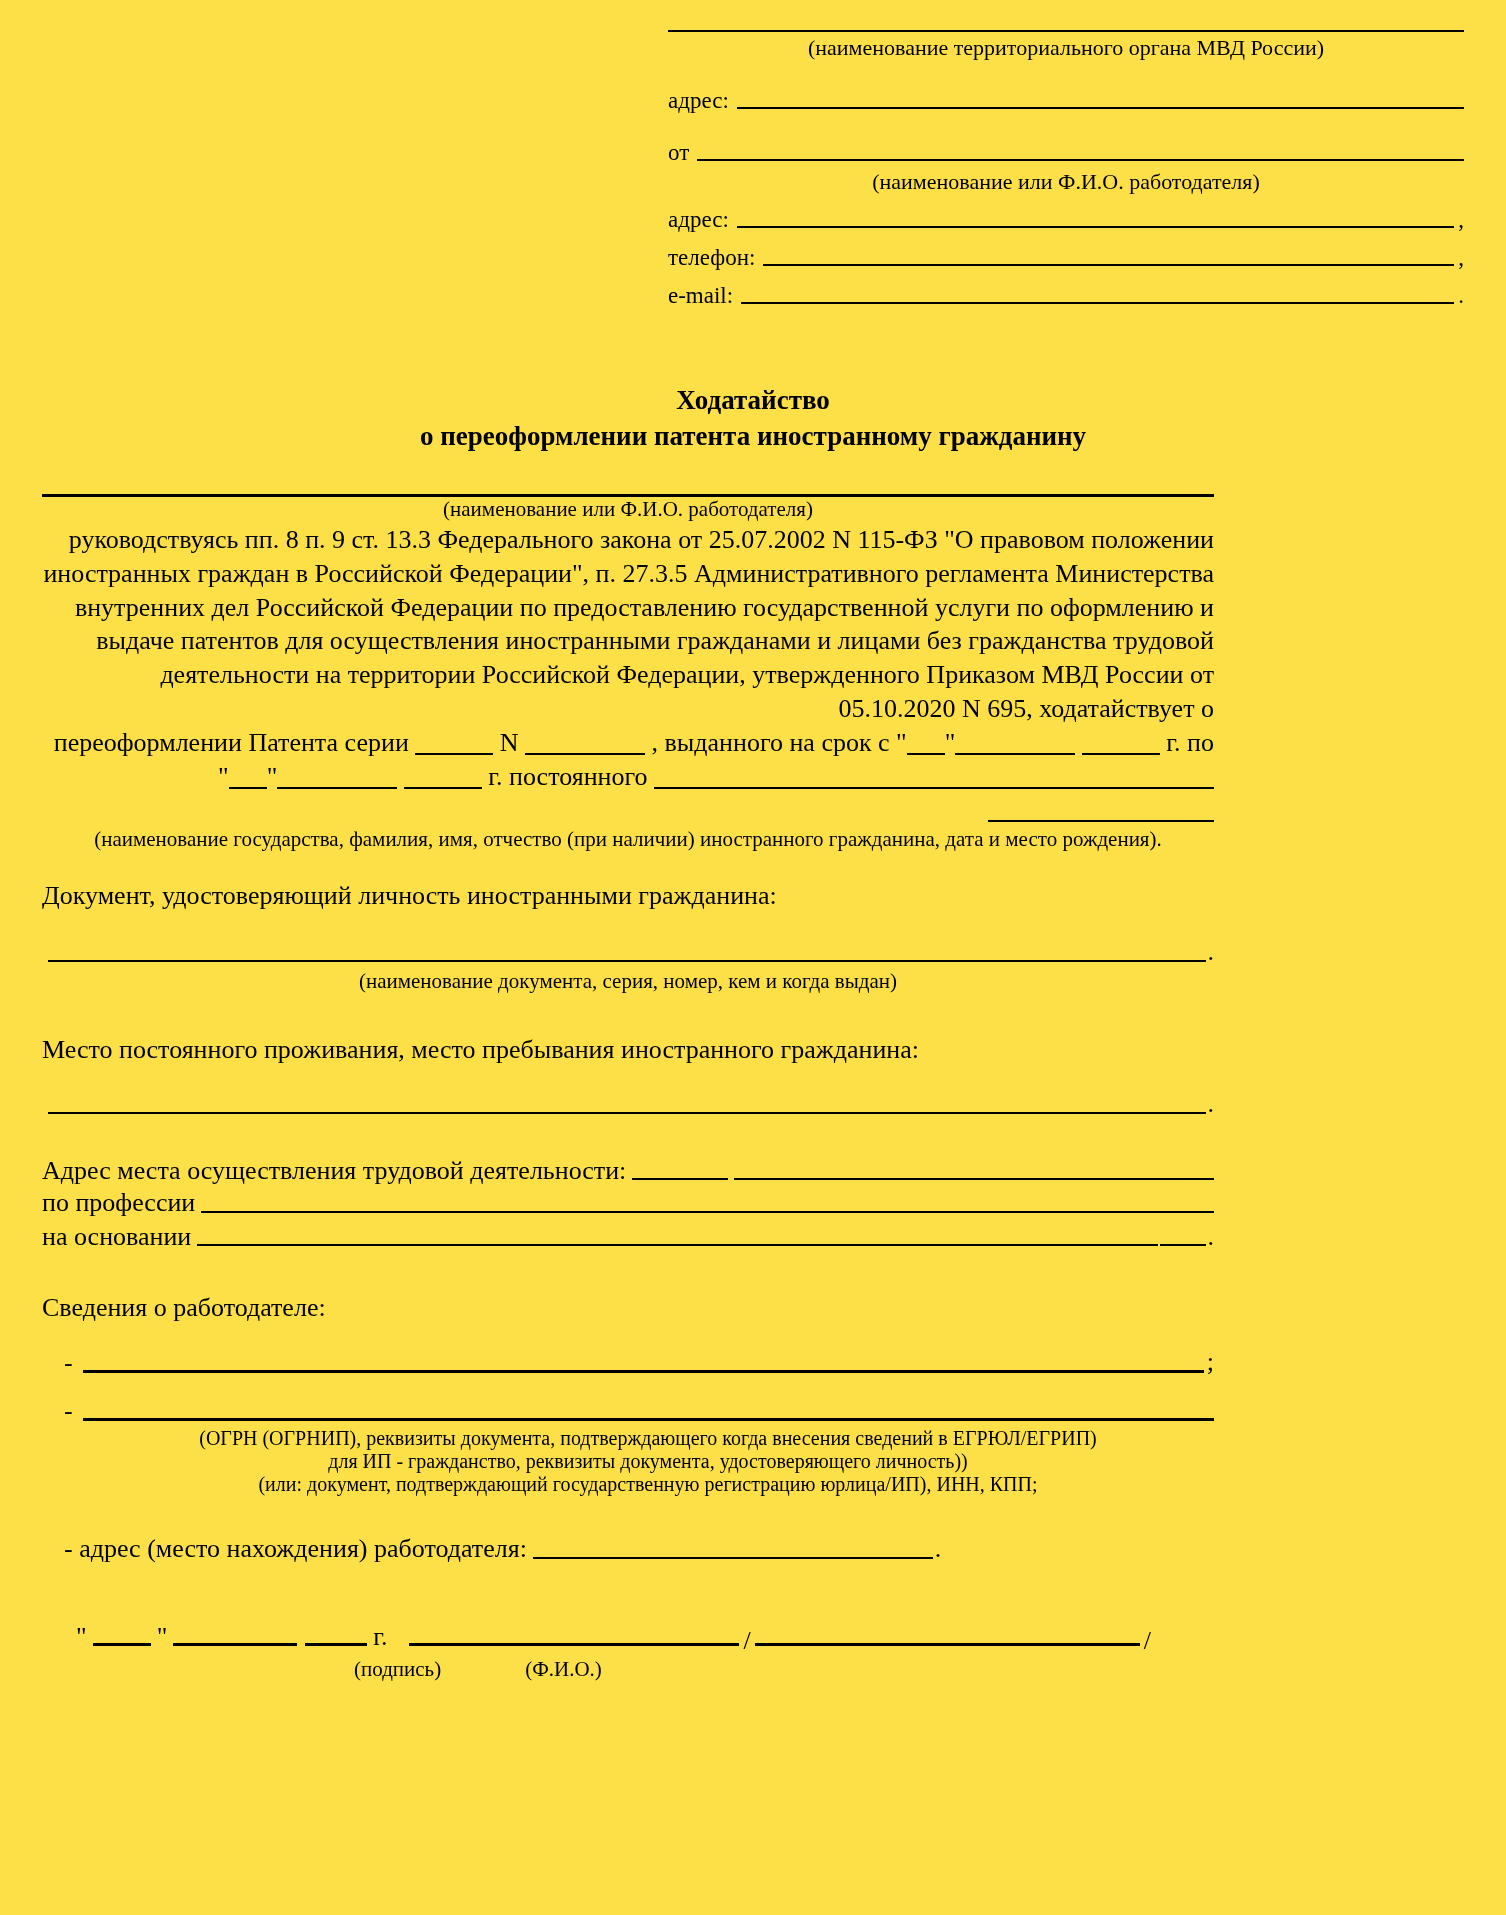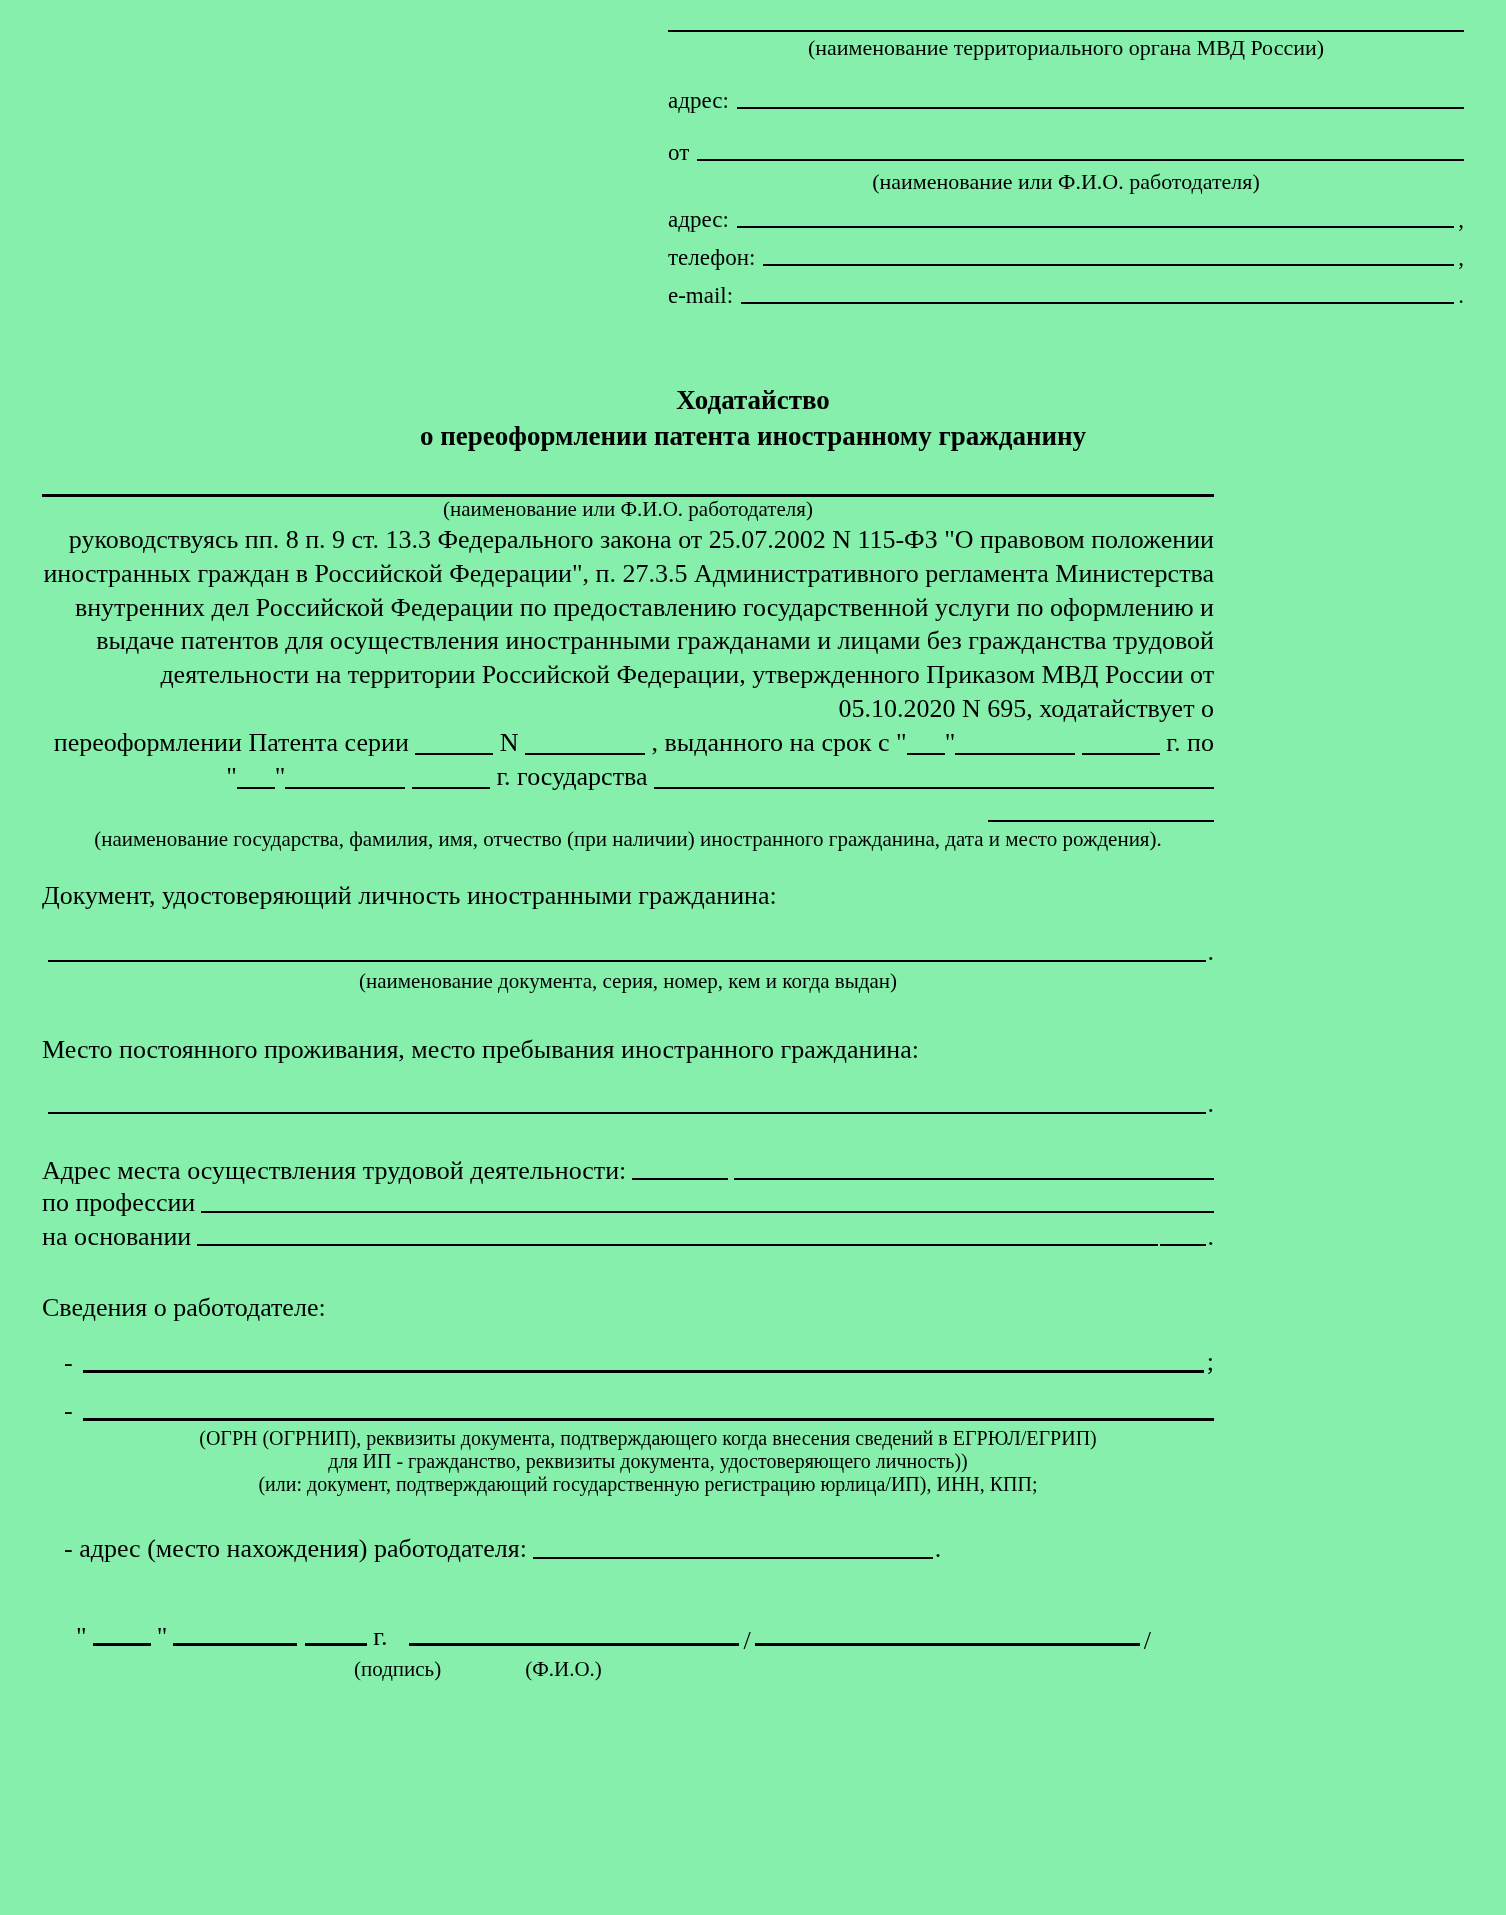--- a/index.html
+++ b/index.html
@@ -4,21 +4,21 @@
 <style>
   html, body {
     margin: 0;
     padding: 0;
     background: #ffffff;
   }
   .page {
     position: relative;
     width: 1506px;
     height: 1915px;
-    background: #86efac;
+    background: #fde047;
     font-family: "Liberation Serif", "DejaVu Serif", serif;
     color: #000000;
     box-sizing: border-box;
     padding: 0;
     overflow: hidden;
   }
 
   
   .row { display: flex; align-items: baseline; }
   .fill { flex: 1 1 auto; }
@@ -194,21 +194,21 @@
       <span>N</span>
       <span class="blank-md"></span>
       <span>, выданного на срок с "</span><span class="blank-q"></span><span>"</span><span class="blank-md"></span>
       <span class="blank-sm"></span>
       <span>г. по</span>
     </div>
 
     <div class="para">
       <span>"</span><span class="blank-q"></span><span>"</span><span class="blank-md"></span>
       <span class="blank-sm"></span>
-      <span>г. государства</span>
+      <span>г. постоянного</span>
       <span class="blank-md" style="width:560px;"></span><span class="blank-md" style="width:226px;"></span>
     </div>
 
     <div class="cap-under" style="text-align:center;">(наименование государства, фамилия, имя, отчество (при наличии) иностранного гражданина, дата и место рождения).</div>
 
     <div style="height:28px;"></div>
     <div class="sec-title">Документ, удостоверяющий личность иностранными гражданина:</div>
     <div style="height:22px;"></div>
     <div class="labeled-rule">
       <span class="ln"></span>

